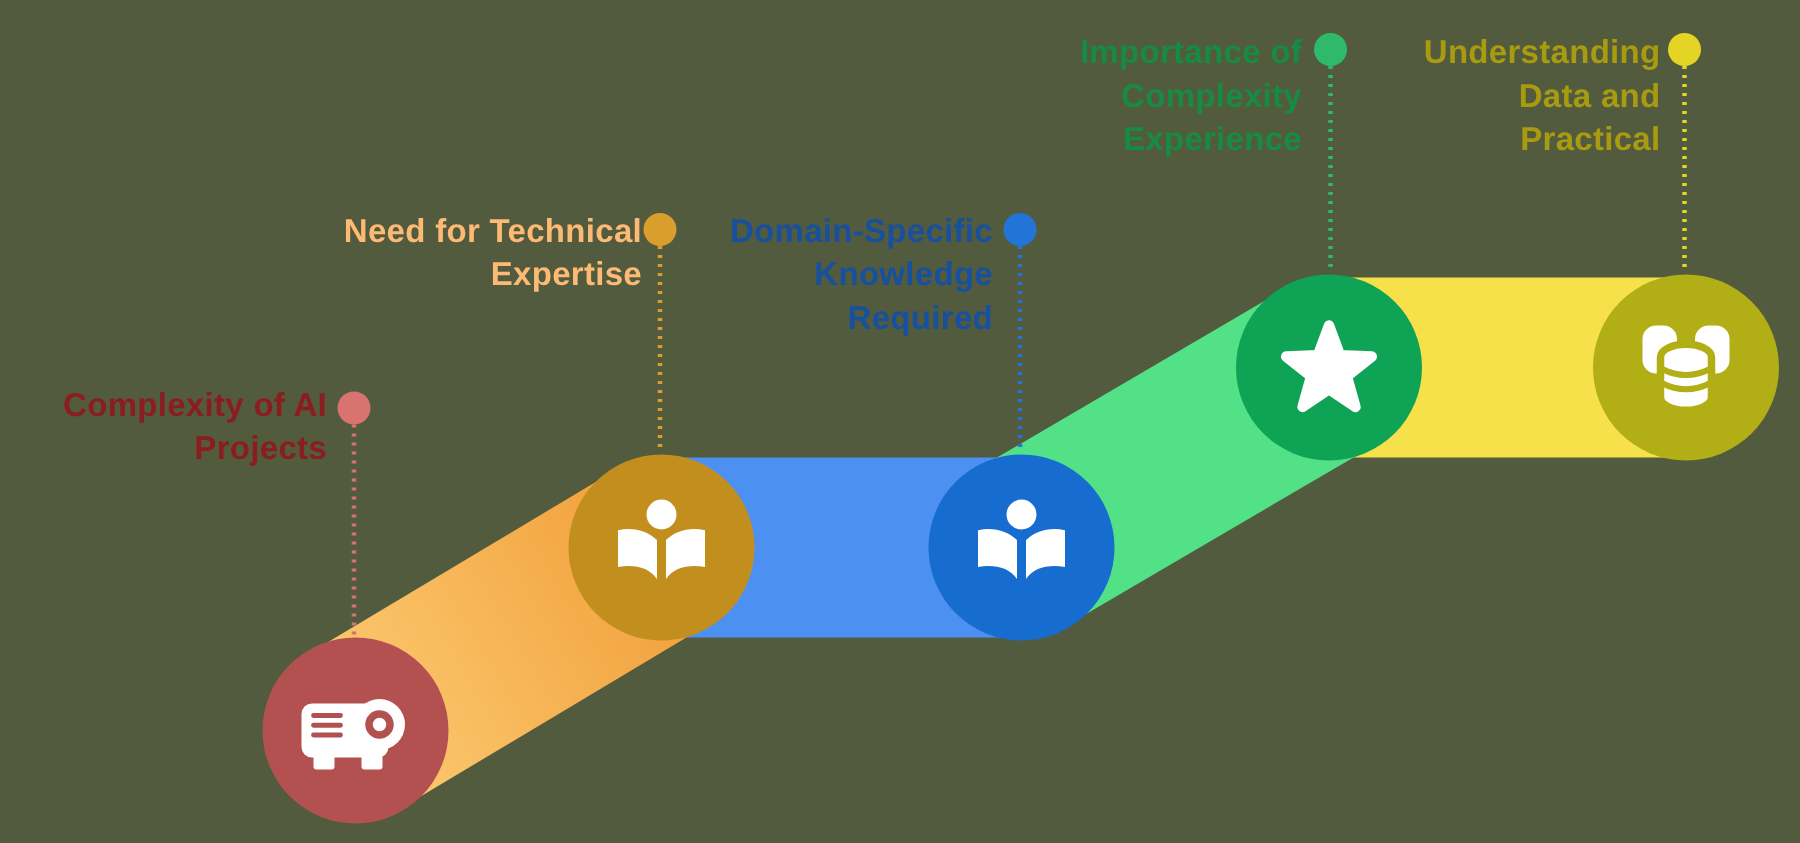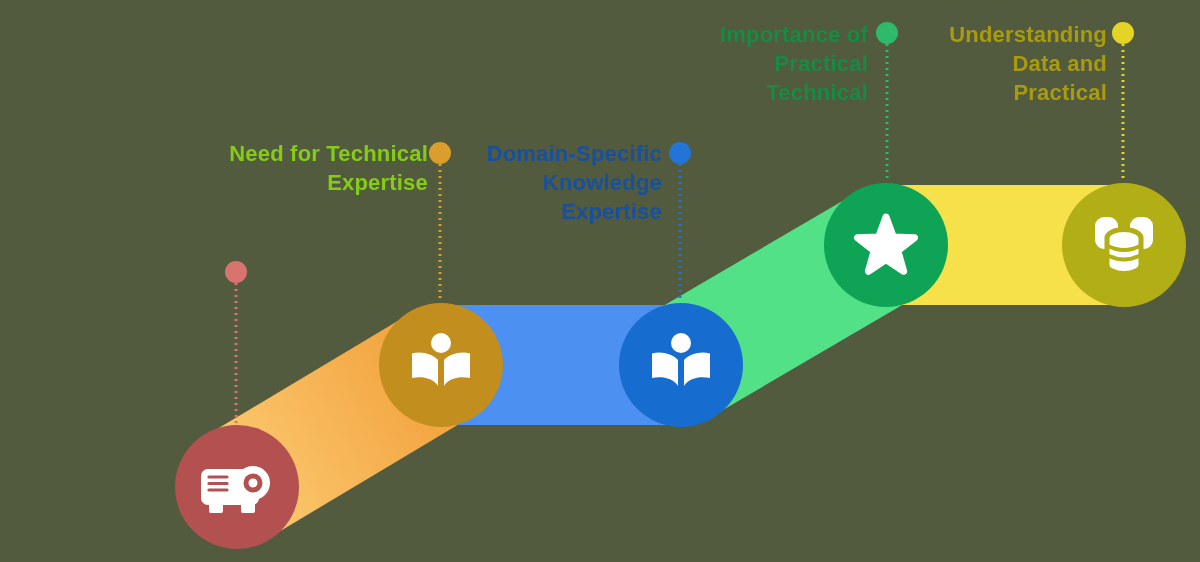--- a/index.html
+++ b/index.html
@@ -107,18 +107,19 @@
       <rect x="-29" y="-28" width="23" height="32" rx="9" fill="#FFFFFF"></rect>
       <rect x="6" y="-28" width="23" height="32" rx="9" fill="#FFFFFF"></rect>
       <path d="M -17 -7 A 17 8.5 0 0 1 17 -7 L 17 20 A 17 8.5 0 0 1 -17 20 Z" stroke-width="5" fill="#FFFFFF" stroke="#B2AE15"></path>
       <g stroke-width="4" stroke-linecap="round" fill="none" stroke="#B2AE15">
         <path d="M -16 1 Q 0 9 16 1"></path>
         <path d="M -16 10.5 Q 0 18.5 16 10.5"></path>
       </g>
     </g>
   </svg>
 
-  <div class="step-label lbl-2" style="color: #84cc16;">Need for Technical Expertise</div>
-  <div class="step-label lbl-3" style="color: rgb(23, 80, 158);">Domain-Specific Knowledge Expertise</div>
-  <div class="step-label lbl-4" style="color: rgb(23, 138, 67);">Importance of Practical Technical</div>
+  <div class="step-label lbl-1" style="color: rgb(139, 29, 32);">Complexity of AI Projects</div>
+  <div class="step-label lbl-2" style="color: #fdba74;">Need for Technical Expertise</div>
+  <div class="step-label lbl-3" style="color: rgb(23, 80, 158);">Domain-Specific Knowledge Required</div>
+  <div class="step-label lbl-4" style="color: rgb(23, 138, 67);">Importance of Complexity Experience</div>
   <div class="step-label lbl-5" style="color: rgb(168, 155, 16);">Understanding Data and Practical</div>
 
 </div>
 
 </body></html>

